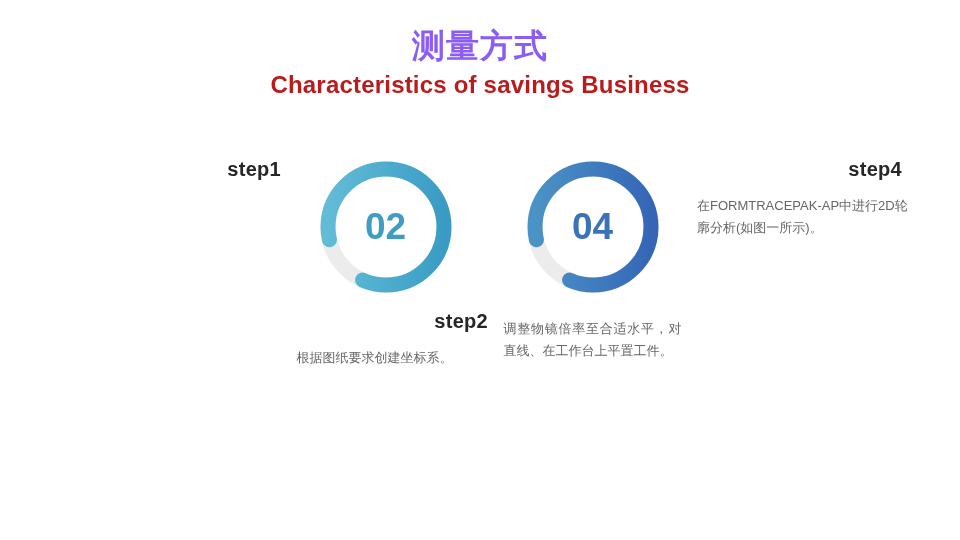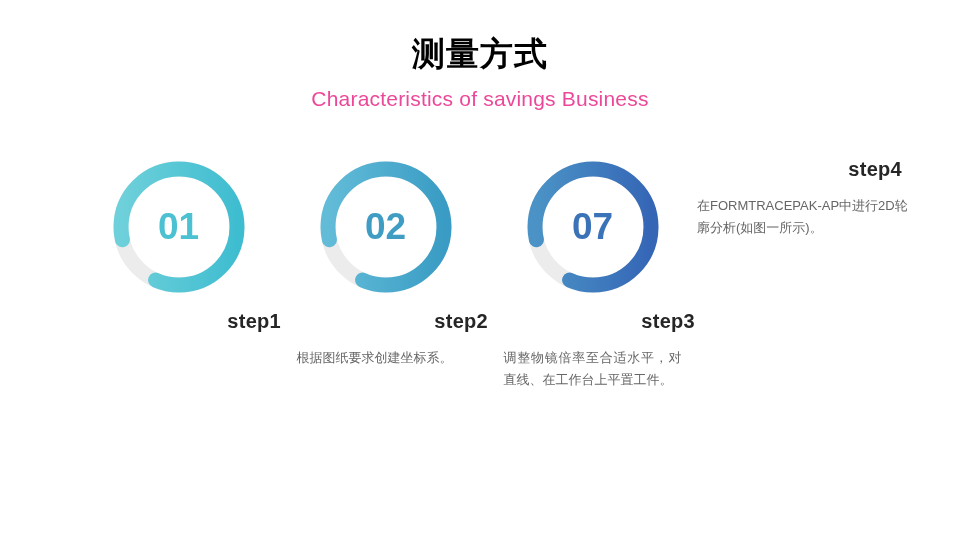--- a/index.html
+++ b/index.html
@@ -26,29 +26,29 @@
   .header {
     position: absolute;
     top: 22px;
     left: 0;
     width: 960px;
     text-align: center;
   }
   .slide-title {
     font-size: 33px;
     font-weight: bold;
-    color: #000000;
+    color: #8b5cf6;
     letter-spacing: 1px;
     line-height: 40px;
-    margin: 12px;
+    margin: 4px;
   }
   .slide-subtitle {
-    font-size: 21px;
-    font-weight: normal;
-    color: #ec4899;
+    font-size: 24px;
+    font-weight: bold;
+    color: #b91c1c;
     line-height: 26px;
     margin: 6px 0 0 0;
     letter-spacing: 0.2px;
   }
 
   
   .steps {
     position: absolute;
     top: 152px;
     left: 0;
@@ -131,35 +131,20 @@
 <div class="slide">
 
   <div class="header">
     <div class="slide-title">测量方式</div>
     <div class="slide-subtitle">Characteristics of savings Business</div>
   </div>
 
   <div class="steps">
 
     <div class="step step-1">
-      <div class="ring-wrap">
-        <div class="ring">
-          <svg viewBox="0 0 150 150" xmlns="http://www.w3.org/2000/svg" aria-hidden="true">
-            <defs>
-              <linearGradient id="grad1" x1="0" y1="0" x2="0" y2="1">
-                <stop offset="0%" stop-color="#6ed0da"></stop>
-                <stop offset="100%" stop-color="#3fbdd0"></stop>
-              </linearGradient>
-            </defs>
-            <circle cx="75" cy="75" r="58" fill="none" stroke="#ececec" stroke-width="15"></circle>
-            <circle cx="75" cy="75" r="58" fill="none" stroke="url(#grad1)" stroke-width="15" stroke-linecap="round" stroke-dasharray="310 54" stroke-dashoffset="104" transform="rotate(-90 75 75)"></circle>
-          </svg>
-          <div class="ring-number" style="color:#4cc1d2">01</div>
-        </div>
-      </div>
       <div class="step-label">step1</div>
     </div>
 
     <div class="step step-2">
       <div class="ring-wrap">
         <div class="ring">
           <svg viewBox="0 0 150 150" xmlns="http://www.w3.org/2000/svg" aria-hidden="true">
             <defs>
               <linearGradient id="grad2" x1="0" y1="0" x2="0" y2="1">
                 <stop offset="0%" stop-color="#62bcd8"></stop>
@@ -182,24 +167,23 @@
           <svg viewBox="0 0 150 150" xmlns="http://www.w3.org/2000/svg" aria-hidden="true">
             <defs>
               <linearGradient id="grad3" x1="0" y1="0" x2="0" y2="1">
                 <stop offset="0%" stop-color="#4b93c6"></stop>
                 <stop offset="100%" stop-color="#3566b6"></stop>
               </linearGradient>
             </defs>
             <circle cx="75" cy="75" r="58" fill="none" stroke="#ececec" stroke-width="15"></circle>
             <circle cx="75" cy="75" r="58" fill="none" stroke="url(#grad3)" stroke-width="15" stroke-linecap="round" stroke-dasharray="310 54" stroke-dashoffset="104" transform="rotate(-90 75 75)"></circle>
           </svg>
-          <div class="ring-number" style="color:#3b73b8">07</div>
+          <div class="ring-number" style="color:#3b73b8">04</div>
         </div>
       </div>
-      <div class="step-label">step3</div>
       <div class="step-desc">调整物镜倍率至合适水平，对直线、在工作台上平置工件。</div>
     </div>
 
     <div class="step step-4">
       <div class="step-label">step4</div>
       <div class="step-desc">在FORMTRACEPAK-AP中进行2D轮廓分析(如图一所示)。</div>
     </div>
 
   </div>
 </div>

